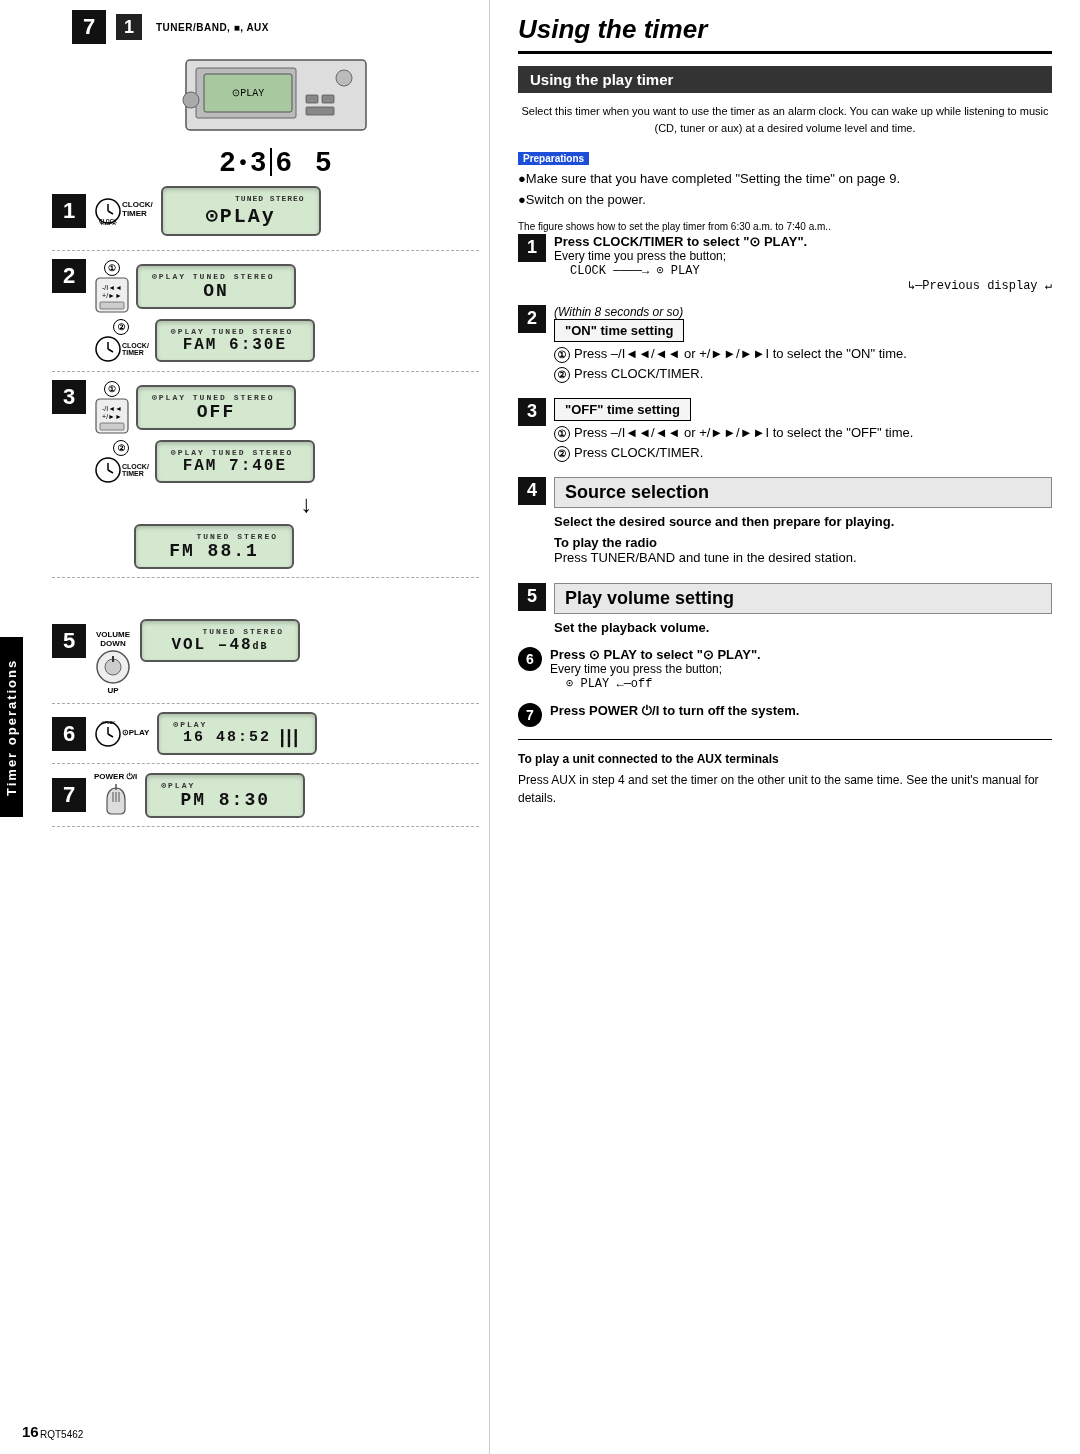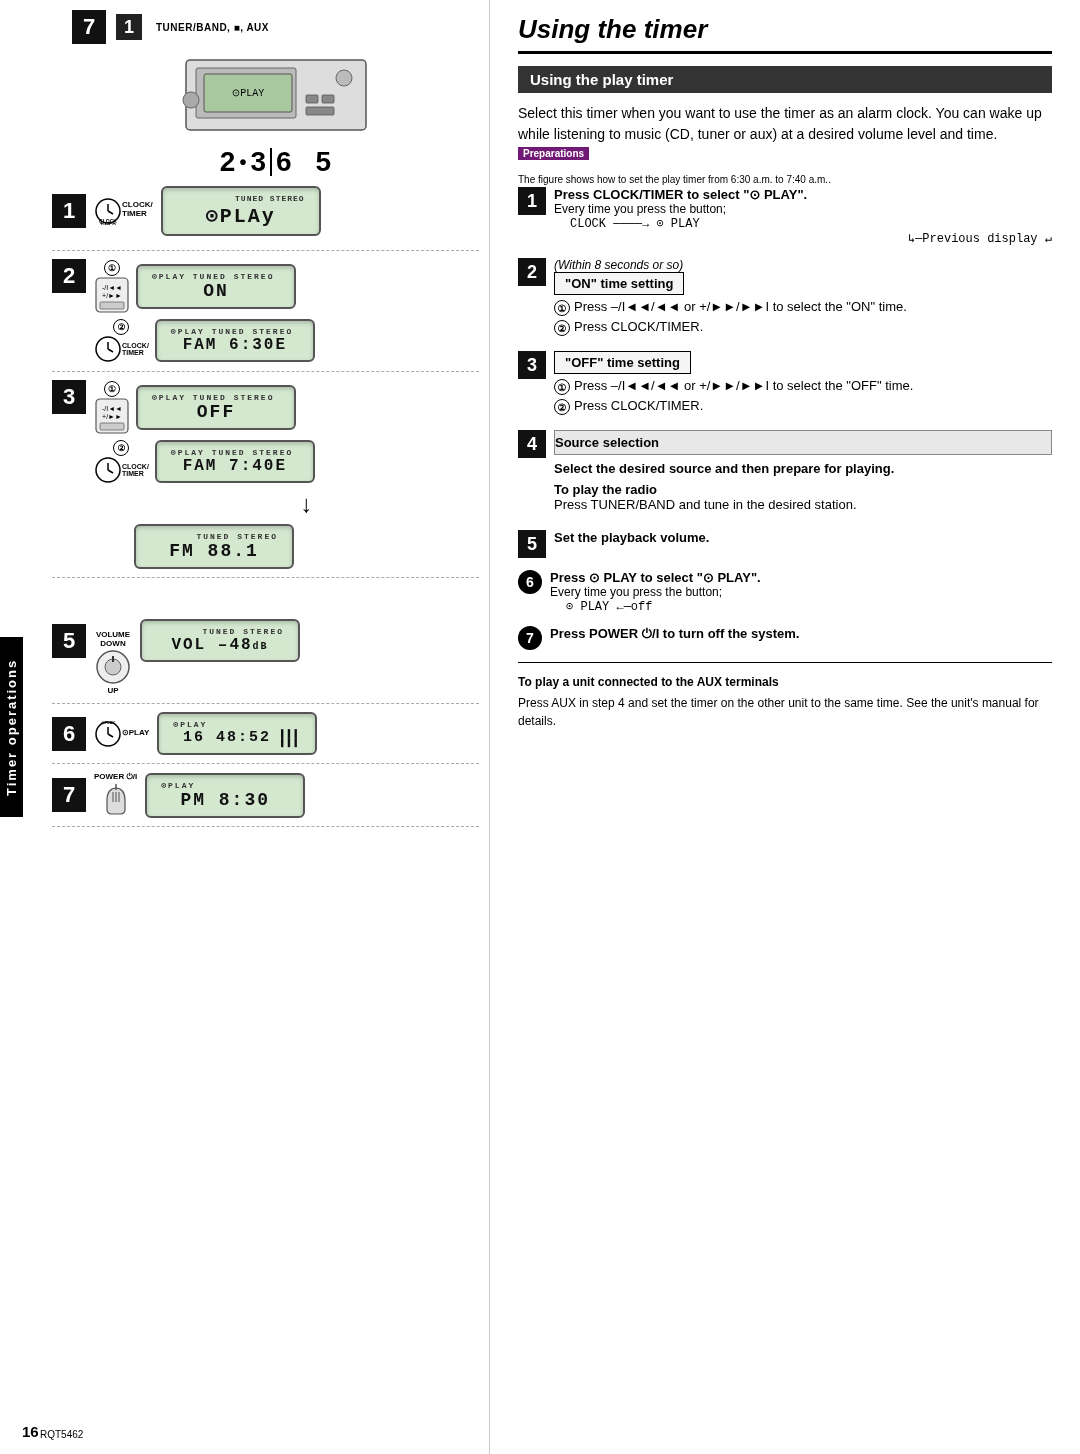--- a/index.html
+++ b/index.html
@@ -105,27 +105,29 @@
     .section-title-box {
       background: #333;
       color: #fff;
       font-weight: bold;
       font-size: 15px;
       padding: 5px 12px;
       margin-bottom: 10px;
     }
 
     .section-body {
-      font-size: 14px;
+      margin-bottom: 14px;
+      font-size: 11px;
       line-height: 1.5;
+      text-align: center;
     }
 
     .prep-label {
       display: inline-block;
-      background: #701a75;
+      background: #1d4ed8;
       color: #fff;
       font-size: 10px;
       padding: 1px 5px;
       margin-bottom: 4px;
       font-weight: bold;
     }
 
     .step-row-right {
       display: flex;
       align-items: flex-start;
@@ -143,23 +145,23 @@
       font-weight: bold;
       font-size: 13px;
       display: inline-block;
       margin-bottom: 4px;
       background: #f5f5f5;
     }
 
     .highlight-box {
       background: #e8e8e8;
       border: 1px solid #888;
-      padding: 4px 0;
-      font-weight: bold;
-      font-size: 13px;
+      padding: 4px 10px;
+      font-weight: bold;
+      font-size: 18px;
       margin-bottom: 6px;
     }
 
     .sub-step {
       display: flex;
       align-items: flex-start;
       gap: 4px;
       margin-bottom: 3px;
       font-size: 13px;
     }
@@ -490,20 +492,24 @@
 <div class="right-panel">
 
   <div class="page-title">Using the timer</div>
 
   <div class="section-title-box">Using the play timer</div>
 
   <div class="section-body">Select this timer when you want to use the timer as an alarm clock. You can wake up while listening to music (CD, tuner or aux) at a desired volume level and time.</div>
 
   <div style="margin-bottom:8px;">
     <span class="prep-label">Preparations</span>
+    <div style="font-size:13px; line-height:1.6;">
+      <div>●<span>Make sure that you have completed "Setting the time" on page 9.</span></div>
+      <div>●<span>Switch on the power.</span></div>
+    </div>
   </div>
 
   <div style="font-size:10px; line-height:1.5;">The figure shows how to set the play timer from 6:30 a.m. to 7:40 a.m..</div>
 
   <div class="step-row-right">
     <div class="big-step" style="font-size:18px; width:28px; height:28px;">1</div>
     <div class="step-content">
       <div style="font-weight:bold; font-size:13px;">Press CLOCK/TIMER to select "⊙ PLAY".</div>
       <div style="font-size:12px;">Every time you press the button;</div>
       <div style="font-size:12px; margin-left:16px; font-family: 'Courier New', monospace;">CLOCK ————→ ⊙ PLAY</div>
@@ -550,20 +556,21 @@
       <div class="source-row">
         <div class="source-label">To play the radio</div>
         <div>Press TUNER/BAND and tune in the desired station.</div>
       </div>
     </div>
   </div>
 
   <div class="step-row-right">
     <div class="big-step" style="font-size:18px; width:28px; height:28px;">5</div>
     <div class="step-content">
+      <div class="highlight-box">Play volume setting</div>
       <div style="font-weight:bold; font-size:13px;">Set the playback volume.</div>
     </div>
   </div>
 
   <div class="step-row-right">
     <div style="display:inline-flex; align-items:center; justify-content:center; width:24px; height:24px; border-radius:50%; background:#000; color:#fff; font-weight:bold; font-size:14px; flex-shrink:0;">6</div>
     <div class="step-content">
       <div style="font-weight:bold; font-size:13px;">Press ⊙ PLAY to select "⊙ PLAY".</div>
       <div style="font-size:12px;">Every time you press the button;</div>
       <div style="font-size:12px; margin-left:16px; font-family: 'Courier New', monospace;">⊙ PLAY ←—off</div>

